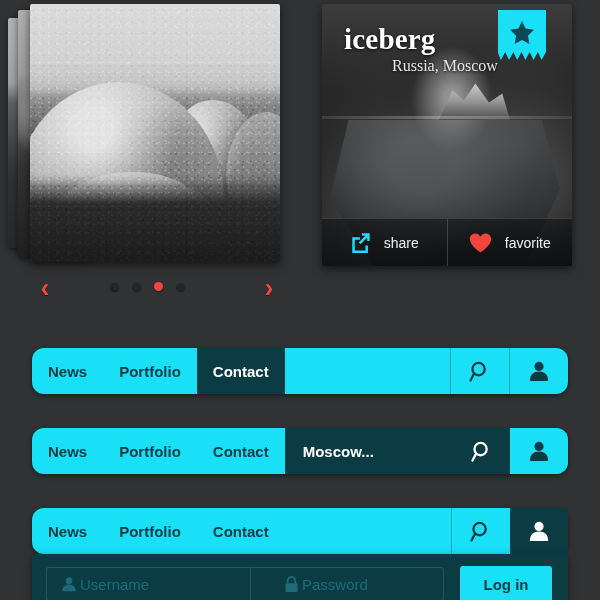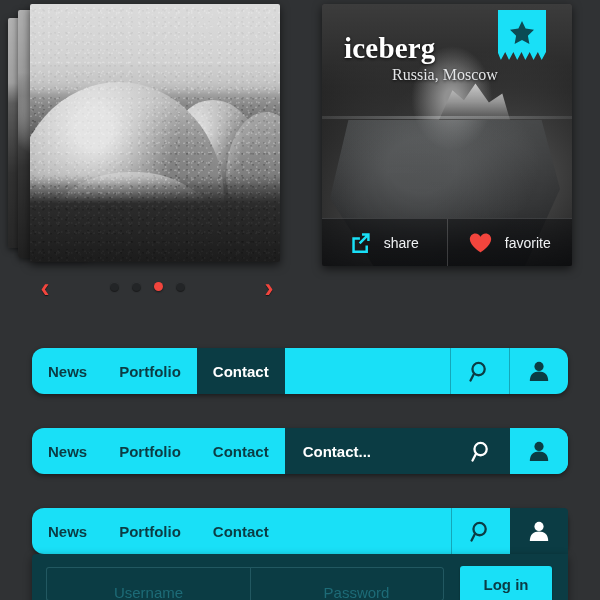--- a/index.html
+++ b/index.html
@@ -134,21 +134,21 @@
     background:
       radial-gradient(ellipse at 40% 30%, rgba(150,154,156,.28) 0 18%, rgba(0,0,0,0) 60%),
       linear-gradient(180deg, rgba(90,94,96,.42) 0%, rgba(48,50,52,.5) 40%, rgba(20,22,24,.6) 100%);
     clip-path: polygon(8% 0, 92% 0, 100% 46%, 84% 100%, 20% 100%, 0 52%);
     filter: blur(.3px);
   }
   .ice-waterline {
     position: absolute; left: 0; top: 112px; width: 100%; height: 3px;
     background: linear-gradient(90deg, rgba(190,194,196,.14), rgba(220,224,226,.34), rgba(190,194,196,.12));
   }
-  .ice-title-wrap { position: absolute; left: 22px; top: 29px; }
+  .ice-title-wrap { position: absolute; left: 22px; top: 20px; }
   .ice-title {
     font-family: "Liberation Serif", serif; font-weight: 700; font-size: 29px;
     color: #ffffff; letter-spacing: .2px; line-height: 1.05;
     text-shadow: 0 1px 3px rgba(0,0,0,.85);
   }
   .ice-sub-title {
     font-family: "Liberation Serif", serif; font-size: 16px; color: #e4e6e8;
     margin-top: 3px; text-shadow: 0 1px 3px rgba(0,0,0,.85); margin-left: 48px;
   }
   
@@ -214,22 +214,22 @@
   #nav3 .user-btn {
     background: #0B3C44; border-radius: 0 4px 0 0;
   }
   .login-panel {
     position: absolute; left: 32px; top: 554px; width: 536px; height: 60px;
     background: #0B3C44; border-radius: 4px 0 4px 4px;
     box-shadow: 0 3px 8px rgba(0,0,0,.45);
     display: flex; align-items: center; padding: 0 14px; gap: 0;
   }
   .login-field {
-    height: 34px; display: flex; align-items: center; gap: 16px;
-    padding: 0 14px; cursor: text; flex-direction: column;
+    height: 34px; display: flex; align-items: center; gap: 3px;
+    padding: 0 14px; cursor: text;
   }
   .login-field.username { width: 204px; border: 1px solid rgba(120,190,200,.22); border-radius: 3px 0 0 3px; border-right: none;}
   .login-field.password { width: 194px; border: 1px solid rgba(120,190,200,.22); border-radius: 0 3px 3px 0; padding-left: 33px; }
   .login-ph { color: #1d6b77; font-size: 15px; }
   .login-btn {
     margin-left: 16px; width: 92px; height: 36px; background: #19E0F7;
     border-radius: 3px; color: #0B3C44; font-size: 15px; font-weight: 700;
     display: flex; align-items: center; justify-content: center; cursor: pointer;
     box-shadow: 0 1px 2px rgba(0,0,0,.35);
   }
@@ -329,21 +329,21 @@
     </div>
   </div>
 
   <div class="navbar" id="nav2">
     <div class="nav-links">
       <div class="nav-link">News</div>
       <div class="nav-link">Portfolio</div>
       <div class="nav-link">Contact</div>
     </div>
     <div class="search-field">
-      <span class="search-placeholder">Contact...</span>
+      <span class="search-placeholder">Moscow...</span>
     </div>
     <div class="search-go">
       <svg width="23" height="23" viewBox="0 0 24 24">
         <circle cx="10" cy="9.5" r="6.4" fill="none" stroke="#ffffff" stroke-width="2.4"></circle>
         <line x1="5.2" y1="14.4" x2="1.6" y2="21.4" stroke="#ffffff" stroke-width="2.4" stroke-linecap="round"></line>
       </svg>
     </div>
     <div class="nav-icon-btn user-btn">
       <svg width="22" height="22" viewBox="0 0 22 22">
         <circle cx="11" cy="6.4" r="4.6" fill="#0B3C44"></circle>

